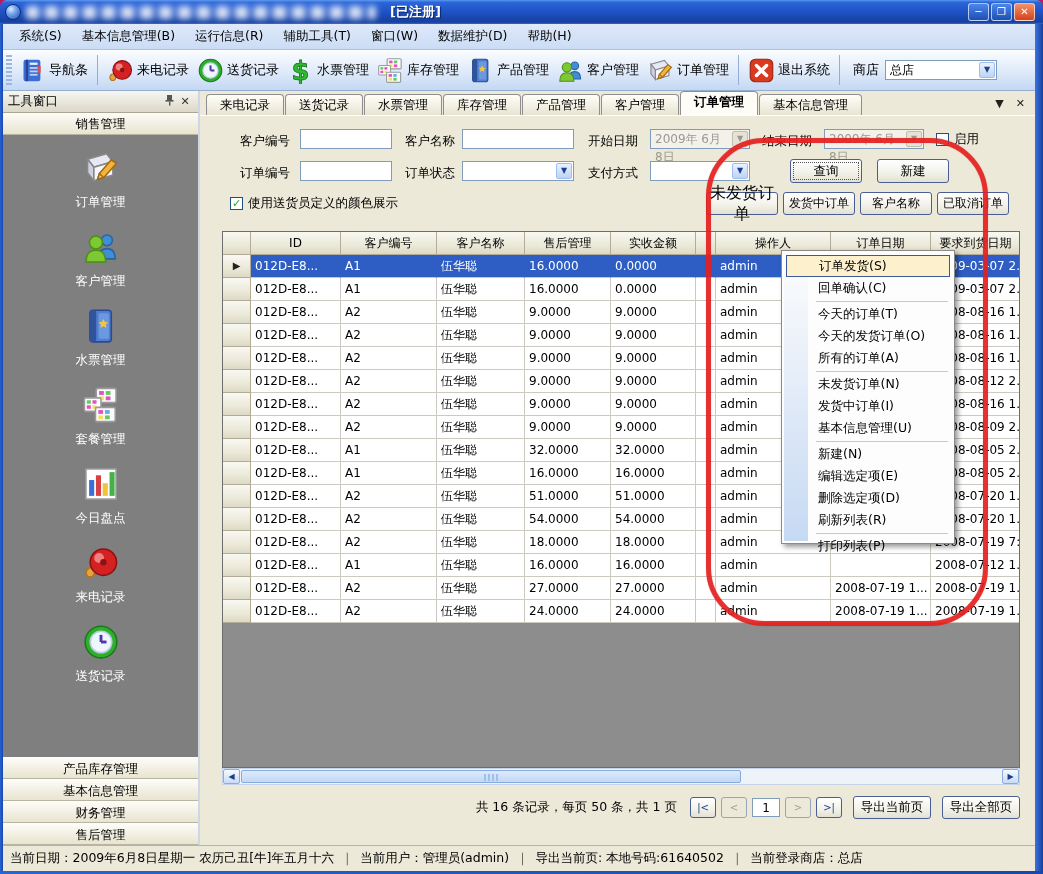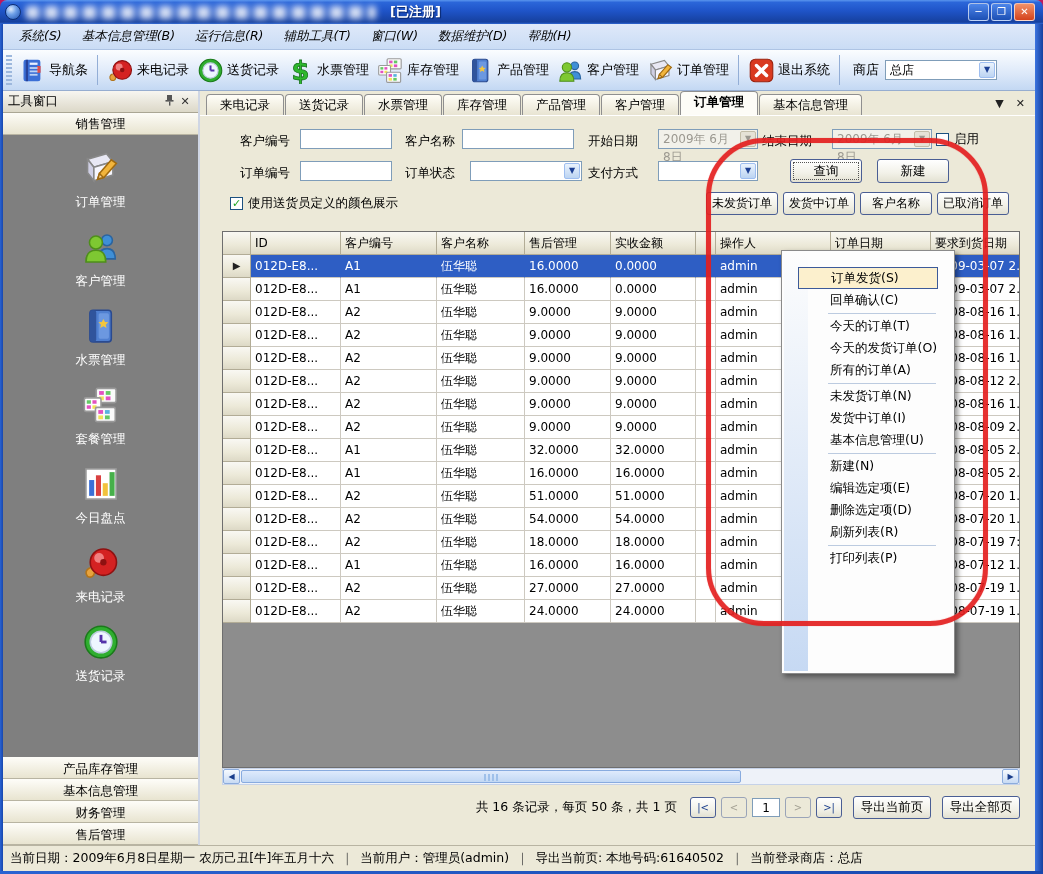--- a/index.html
+++ b/index.html
@@ -26,21 +26,21 @@
     text-shadow:1px 1px 1px #072468; }
   .win-btns { position:absolute; right:8px; top:3px; display:flex; gap:2px; }
   .wbtn { width:21px; height:18px; border-radius:3px; border:1px solid rgba(255,255,255,.65);
     color:#fff; font-size:10px; line-height:16px; text-align:center;
     background:linear-gradient(180deg,#4d86ea,#1c4fb4); }
   .wbtn.close { background:linear-gradient(180deg,#f2926a,#d4421c); }
 
   
   .menubar { position:absolute; left:3px; top:24px; width:1032px; height:26px; z-index:5;
     background:linear-gradient(180deg,#dfe9f9,#cadcf5); border-bottom:1px solid #aec4e4;
-    display:flex; align-items:center; padding-left:6px;font-style:italic; }
+    display:flex; align-items:center; padding-left:6px; }
   .menu-item { padding:4px 10px; font-size:12.5px; color:#000; cursor:default; }
 
   
   .toolbar { position:absolute; left:3px; top:50px; width:1032px; height:41px; z-index:5;
     background:linear-gradient(180deg,#fbfdff 0%,#dce8f9 60%,#c3d8f3 100%);
     border-bottom:1px solid #96add0; display:flex; align-items:center; }
   .tb-grip { width:6px; height:30px; margin:0 3px;
     background:repeating-linear-gradient(180deg,#9db8dd 0 2px,transparent 2px 4px); }
   #toolbar-buttons { display:flex; align-items:center; height:100%; }
   .tb-btn { display:flex; align-items:center; gap:3px; padding:2px 4px; font-size:13px; cursor:default; }
@@ -78,37 +78,37 @@
     border-bottom:1px solid #fff; display:flex; align-items:flex-end; padding-left:6px; }
   .tab { height:21px; margin-top:3px; padding:0 13px; line-height:20px; font-size:12.5px;
     border:1px solid #8f8f8f; border-bottom:none; border-radius:4px 4px 0 0;
     background:linear-gradient(180deg,#fffef8,#e8e4d2); margin-right:1px; cursor:default; }
   .tab.active { background:#fdfcf7; font-weight:bold; height:24px; position:relative; z-index:2; }
   .tab-icons { position:absolute; right:10px; top:6px; display:flex; gap:12px; font-size:11px; color:#222; }
 
   .flabel { position:absolute; font-size:12.5px; color:#000; height:20px; line-height:20px; }
   .xpinput { position:absolute; height:20px; border:1px solid #7f9db9; background:#fff;
     font-size:12px; padding:0 3px; font-family:inherit; }
-  .fcombo { position:absolute;margin-left:8px; }
+  .fcombo { position:absolute; }
   .xpbtn { position:absolute; background:linear-gradient(180deg,#ffffff,#f2f1e8 60%,#e3e1d2);
     border:1px solid #4a5e94; border-radius:3px; font-size:12.5px; color:#000; cursor:default;
     display:flex; align-items:center; justify-content:center; font-family:inherit; }
   .xpbtn.focused::after { content:""; position:absolute; inset:2px; border:1px dotted #555; }
   .cbx { width:13px; height:13px; background:#fff; border:1px solid #1c5180; display:inline-block;
     text-align:center; line-height:11px; font-size:11px; color:#1ea522; font-weight:bold; }
   .cbrow { position:absolute; display:flex; align-items:center; gap:5px; font-size:12.5px; }
 
   
   .grid-wrap { position:absolute; left:22px; top:140px; width:798px; height:537px;
     background:#8d8d8d; border:1px solid #6e6e6e; overflow:hidden; }
   .g-row { display:flex; height:23px; }
   .g-cell { border-right:1px solid #cdc9c0; border-bottom:1px solid #cdc9c0; background:#fff;
     font-size:12px; line-height:22px; padding:0 4px; white-space:nowrap; overflow:hidden; flex:0 0 auto; }
   .g-head .g-cell { background:linear-gradient(180deg,#f9f8f3,#ece9d8 60%,#ddd9c6);
-    border-right:1px solid #b2ac96; border-bottom:1px solid #b2ac96; }
+    border-right:1px solid #b2ac96; border-bottom:1px solid #b2ac96;text-align:center; }
   .g-sel { background:linear-gradient(180deg,#f9f8f3,#ece9d8 60%,#ddd9c6) !important;
     border-right:1px solid #b2ac96 !important; border-bottom:1px solid #b2ac96 !important;
     text-align:center; padding:0; font-size:10px; color:#222; }
   .g-row.selected .g-cell:not(.g-sel) { background:#2e5ec4; color:#fff; border-right-color:#2e5ec4; }
 
   
   .hscroll { position:absolute; left:22px; top:677px; width:798px; height:17px;
     background:#eef2f9; border:1px solid #c6d2e8; }
   .hs-arrow { position:absolute; top:0; width:17px; height:15px; text-align:center; line-height:14px;
     font-size:8px; color:#1a3e8c; background:linear-gradient(180deg,#f6fafe,#c8daf4);
@@ -128,22 +128,22 @@
     line-height:18px; font-size:12px; }
   .pg-exp { position:static; width:78px; height:23px; margin-left:6px; }
 
   
   .statusbar { position:absolute; left:3px; top:845px; width:1032px; height:26px; z-index:5;
     background:#ece9d8; border-top:1px solid #b8b4a2; display:flex; align-items:center;
     padding-left:7px; font-size:12.5px; }
   .sb-sep { margin:0 7px; color:#444; }
 
   
-  .ctxmenu { position:absolute; left:781px; top:250px; width:174px; height:424px; z-index:8;
-    background:#fdfdfd; border:1px solid #8a8a8a; box-shadow:3px 3px 5px rgba(0,0,0,.4); padding:16px; }
+  .ctxmenu { position:absolute; left:781px; top:250px; width:174px; height:294px; z-index:8;
+    background:#fdfdfd; border:1px solid #8a8a8a; box-shadow:3px 3px 5px rgba(0,0,0,.4); padding:4px; }
   .ctx-strip { position:absolute; left:2px; top:2px; bottom:2px; width:24px;
     background:linear-gradient(180deg,#fdfdfd,#c6d9f3); }
   .ctx-item { position:relative; height:22px; line-height:21px; font-size:12.5px; padding-left:32px;
     white-space:nowrap; cursor:default; }
   .ctx-item.hl { background:#fcf0cd; border:1px solid #3c5a99; line-height:19px; }
   .ctx-sep { height:1px; background:#bccbe0; margin:2px 2px 1px 30px; }
 
   
   .annotation { position:absolute; left:706px; top:138px; width:282px; height:488px; z-index:9;
     border:5px solid #e42020; border-radius:58px; opacity:.92; pointer-events:none;
@@ -450,21 +450,21 @@
       <span class="arrow">▼</span>
     </div>
     <button class="xpbtn focused" style="left:590px;top:68px;width:72px;height:24px">查询</button>
     <button class="xpbtn" style="left:677px;top:68px;width:72px;height:24px">新建</button>
 
     <div class="cbrow" style="left:30px;top:104px">
       <span class="cbx">✓</span>
       <span>使用送货员定义的颜色展示</span>
     </div>
     <div id="status-buttons">
-        <button class="xpbtn" style="left: 506px; top: 101px; width: 72px; height: 23px; font-size: 12px;">未发货订单</button>
+        <button class="xpbtn" style="left: 506px; top: 101px; width: 72px; height: 23px; font-size: 16px;">未发货订单</button>
         <button class="xpbtn" style="left: 583px; top: 101px; width: 72px; height: 23px; font-size: 12px;">发货中订单</button>
         <button class="xpbtn" style="left: 660px; top: 101px; width: 72px; height: 23px; font-size: 12px;">客户名称</button>
         <button class="xpbtn" style="left: 737px; top: 101px; width: 72px; height: 23px; font-size: 12px;">已取消订单</button>
       </div>
 
     <div class="grid-wrap" id="grid">
         <div class="g-row g-head">
           <div class="g-cell g-sel" style="width: 28px;"></div>
           <div class="g-cell" style="width: 90px;">ID</div>
           <div class="g-cell" style="width: 96px;">客户编号</div>

